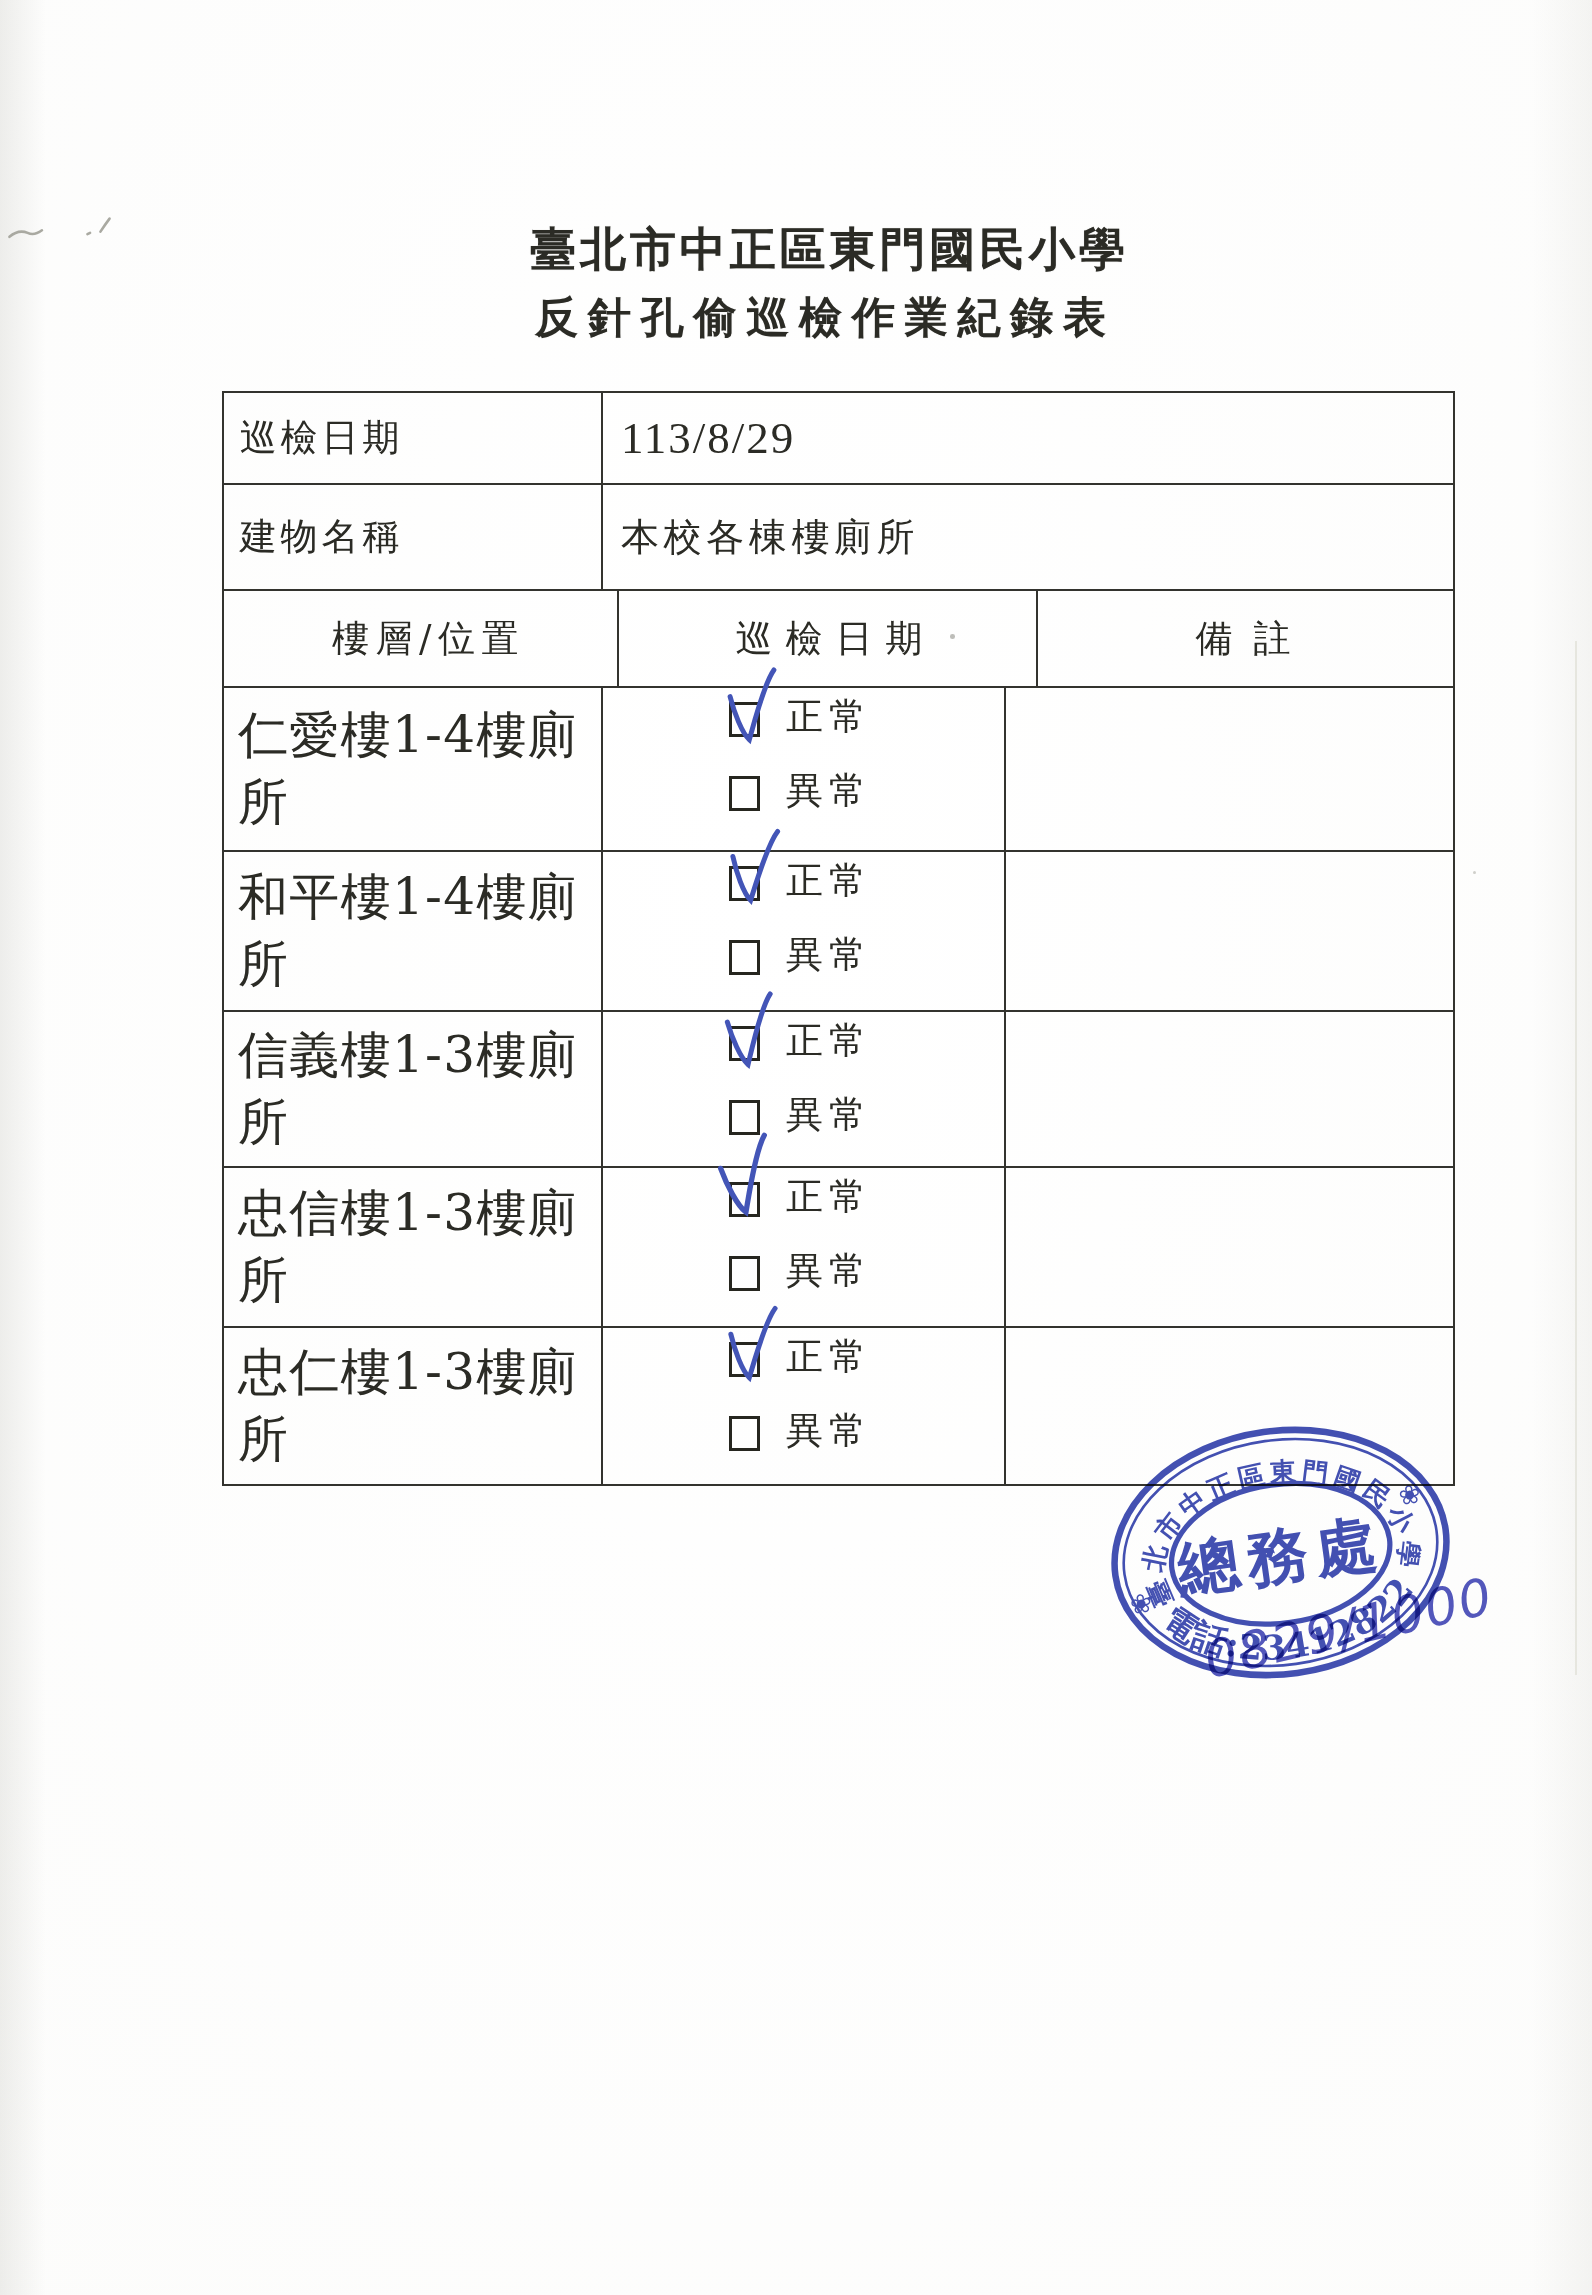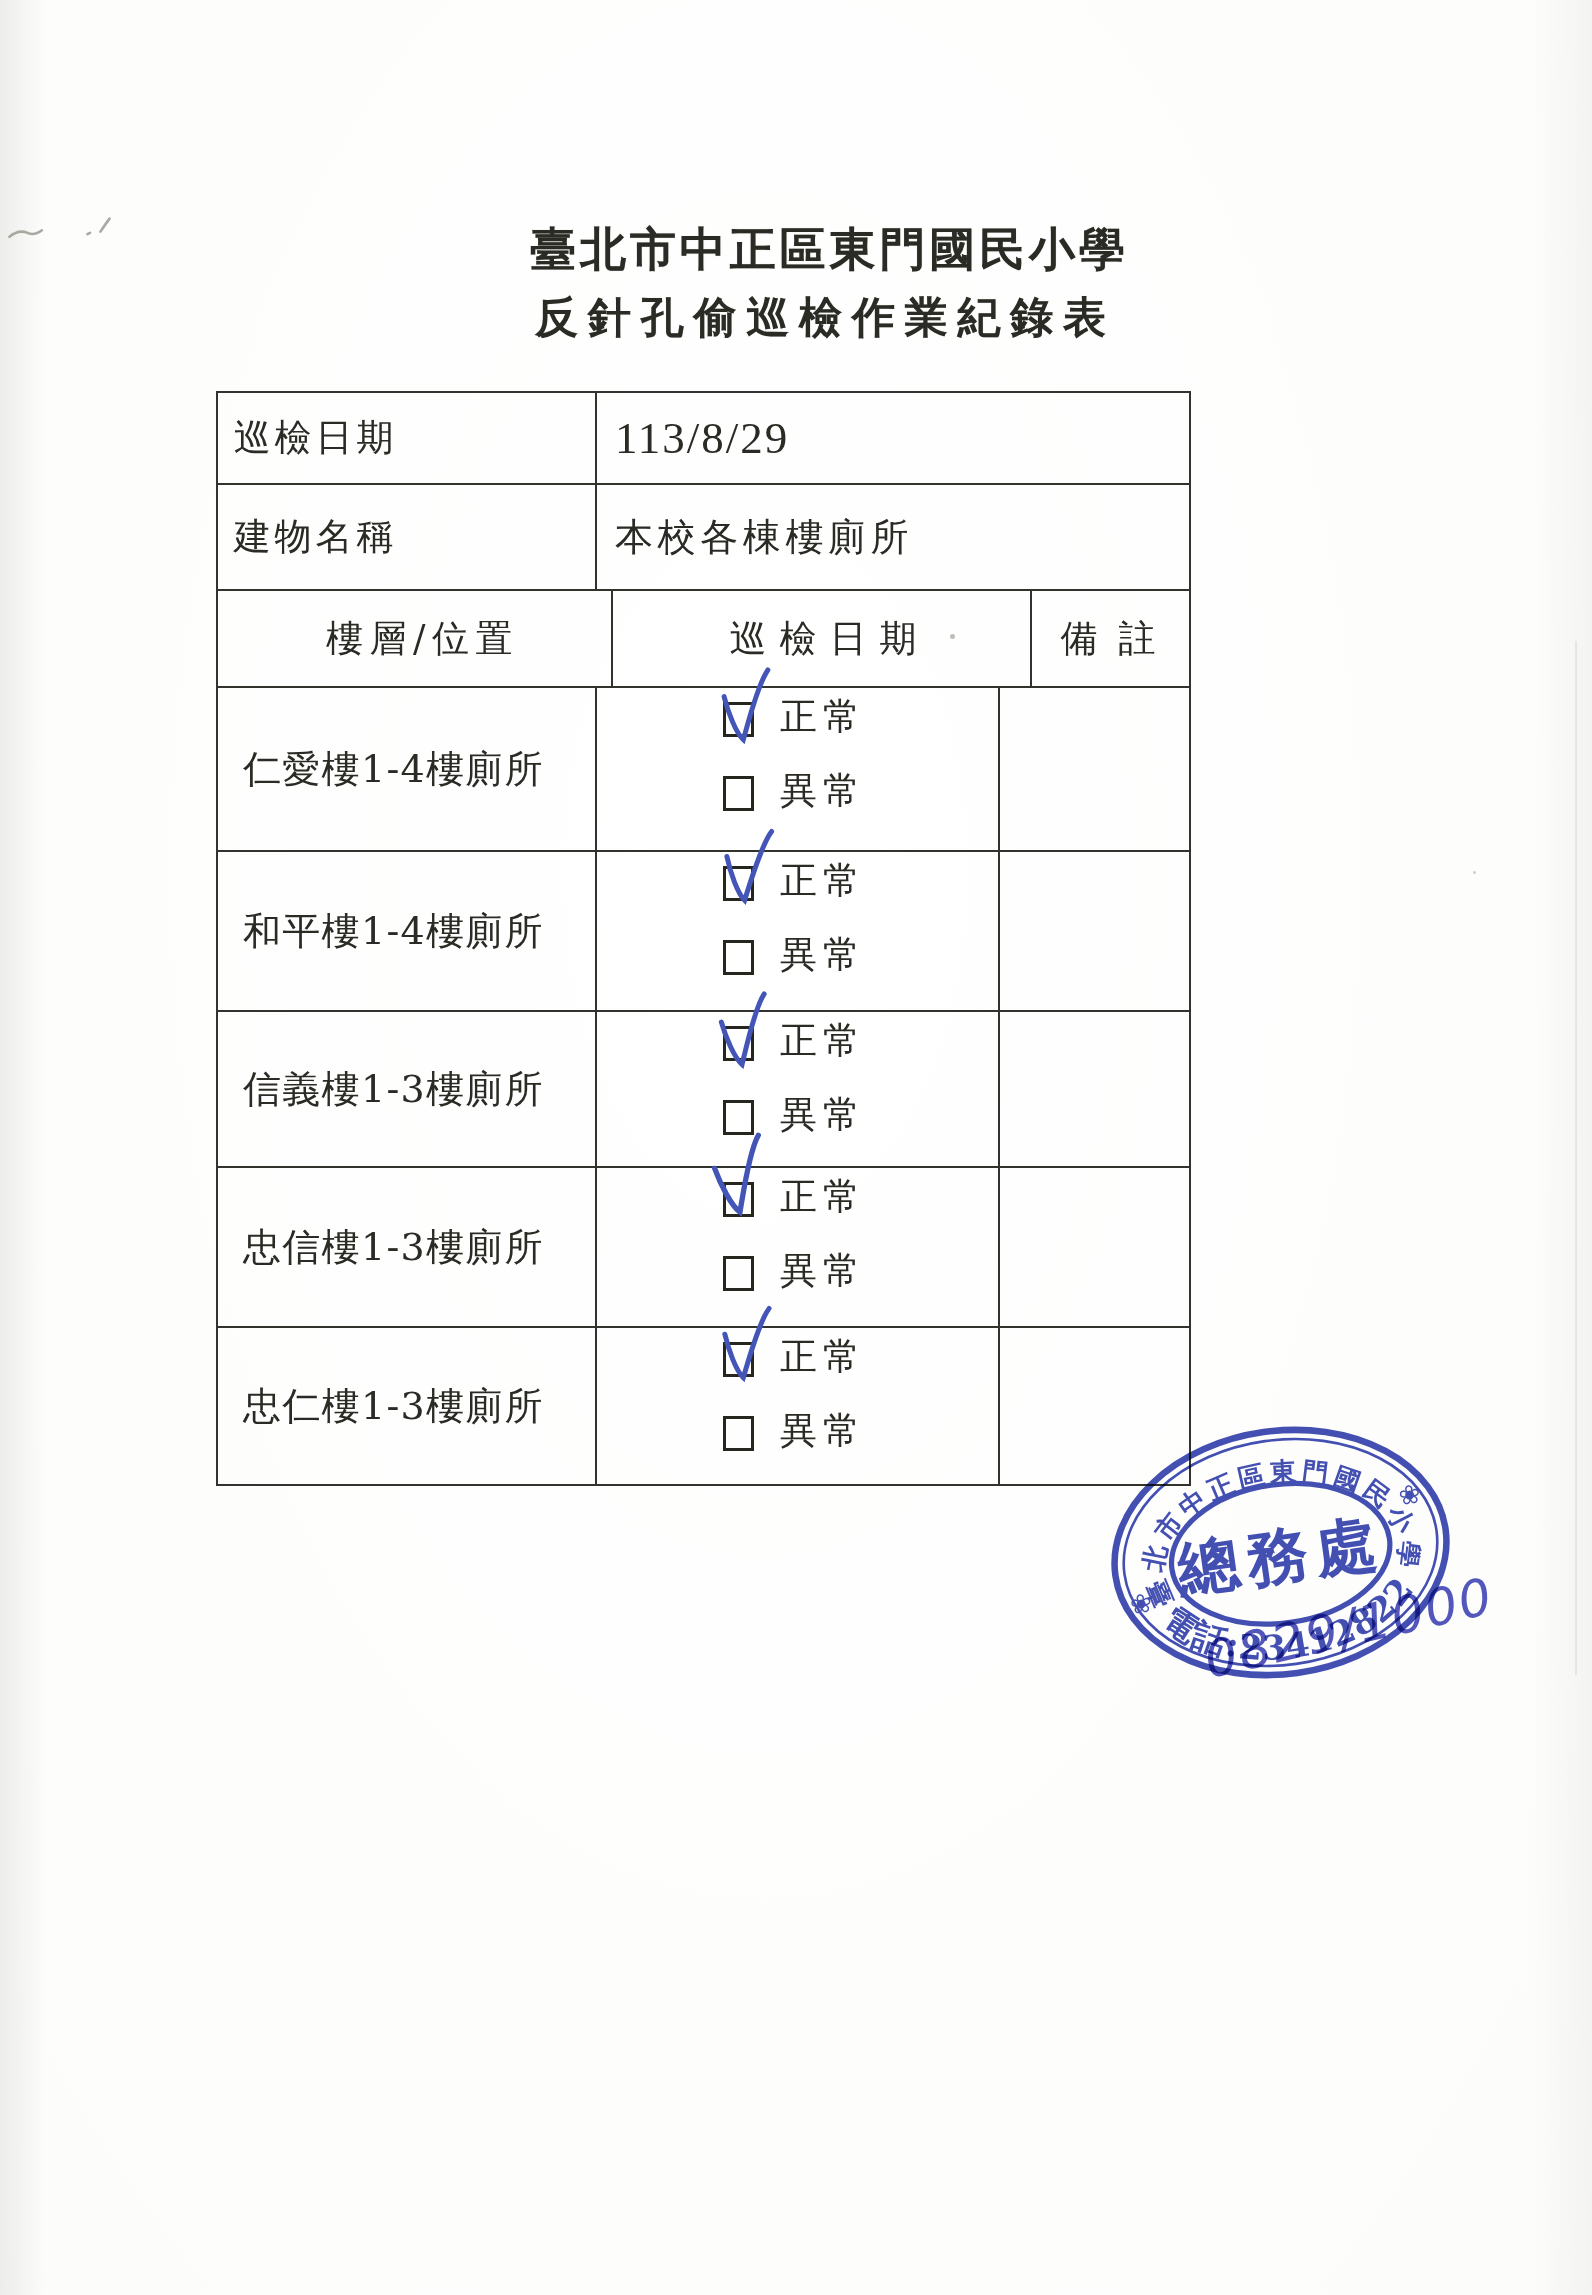--- a/index.html
+++ b/index.html
@@ -29,21 +29,21 @@
   }
   .form-title {
     position:absolute; top:296px; left:0; width:100%;
     text-align:center; transform:translateX(29px);
     font-size:43px; font-weight:600; letter-spacing:9.8px; line-height:1;
     text-shadow:0 0 0.7px rgba(40,40,35,.35);
   }
 
   
   .form-table {
-    position:absolute; left:216px; top:391px; width:975px;
+    position:absolute; left:222px; top:391px; width:1233px;
     border:2.6px solid #33332e;
     box-sizing:border-box;
     background:transparent;
   }
   .t-row { display:flex; border-top:2px solid #33332e; position:relative; box-sizing:border-box; }
   .t-row:first-child { border-top:none; }
   .rh-a { height:90px; }
   .rh-b { height:106px; }
   .rh-c { height:97px; }
   .rh-d1 { height:164px; }
@@ -60,21 +60,21 @@
 
   .info-label { padding-left:15.7px; font-size:37px; letter-spacing:3.9px; }
   .info-value { padding-left:18px; font-size:38px; letter-spacing:4.6px; }
   .date-value { font-family:"Liberation Serif",serif; font-size:45px; letter-spacing:2px; }
 
   .header-row .cell { justify-content:center; font-size:37px;margin-left:16px; }
   .hdr-loc    { letter-spacing:6.5px; }
   .hdr-result { letter-spacing:13px; }
   .hdr-remark { letter-spacing:21px; }
 
-  .loc-cell { padding-left:25px; font-size:38px; letter-spacing:1.3px; }
+  .loc-cell { padding-left:14px; font-size:50px; letter-spacing:1.3px; }
 
   .result-cell { position:relative; }
   .opt { position:absolute; left:126px; display:flex; align-items:center; }
   .opt-normal   { top:13px; }
   .opt-abnormal { top:87px; }
   .checkbox {
     width:31px; height:35px; box-sizing:border-box;
     border:3.3px solid #26261f; position:relative; flex:0 0 auto;
   }
   .opt-label { margin-left:26px; font-size:37px; letter-spacing:5.9px; line-height:1; white-space:nowrap;font-family:Liberation Mono, monospace; }

